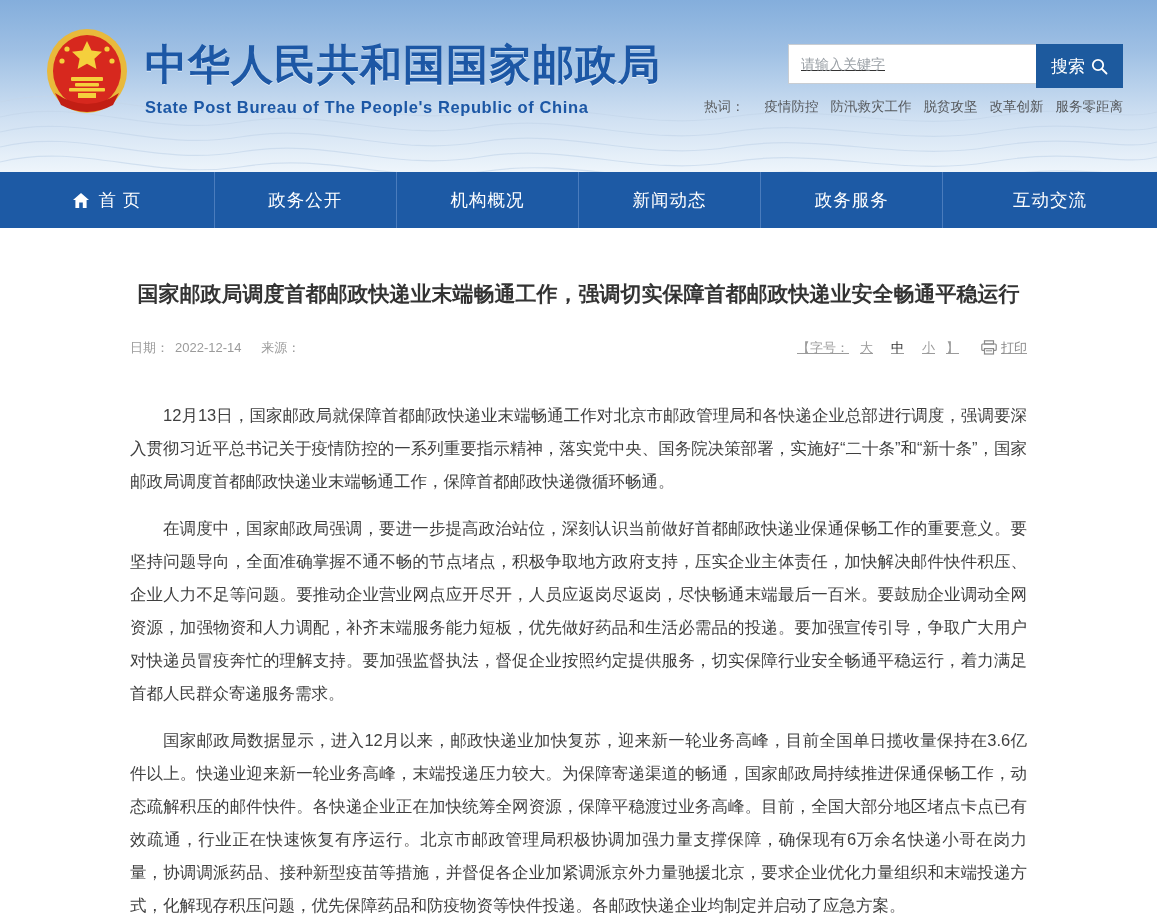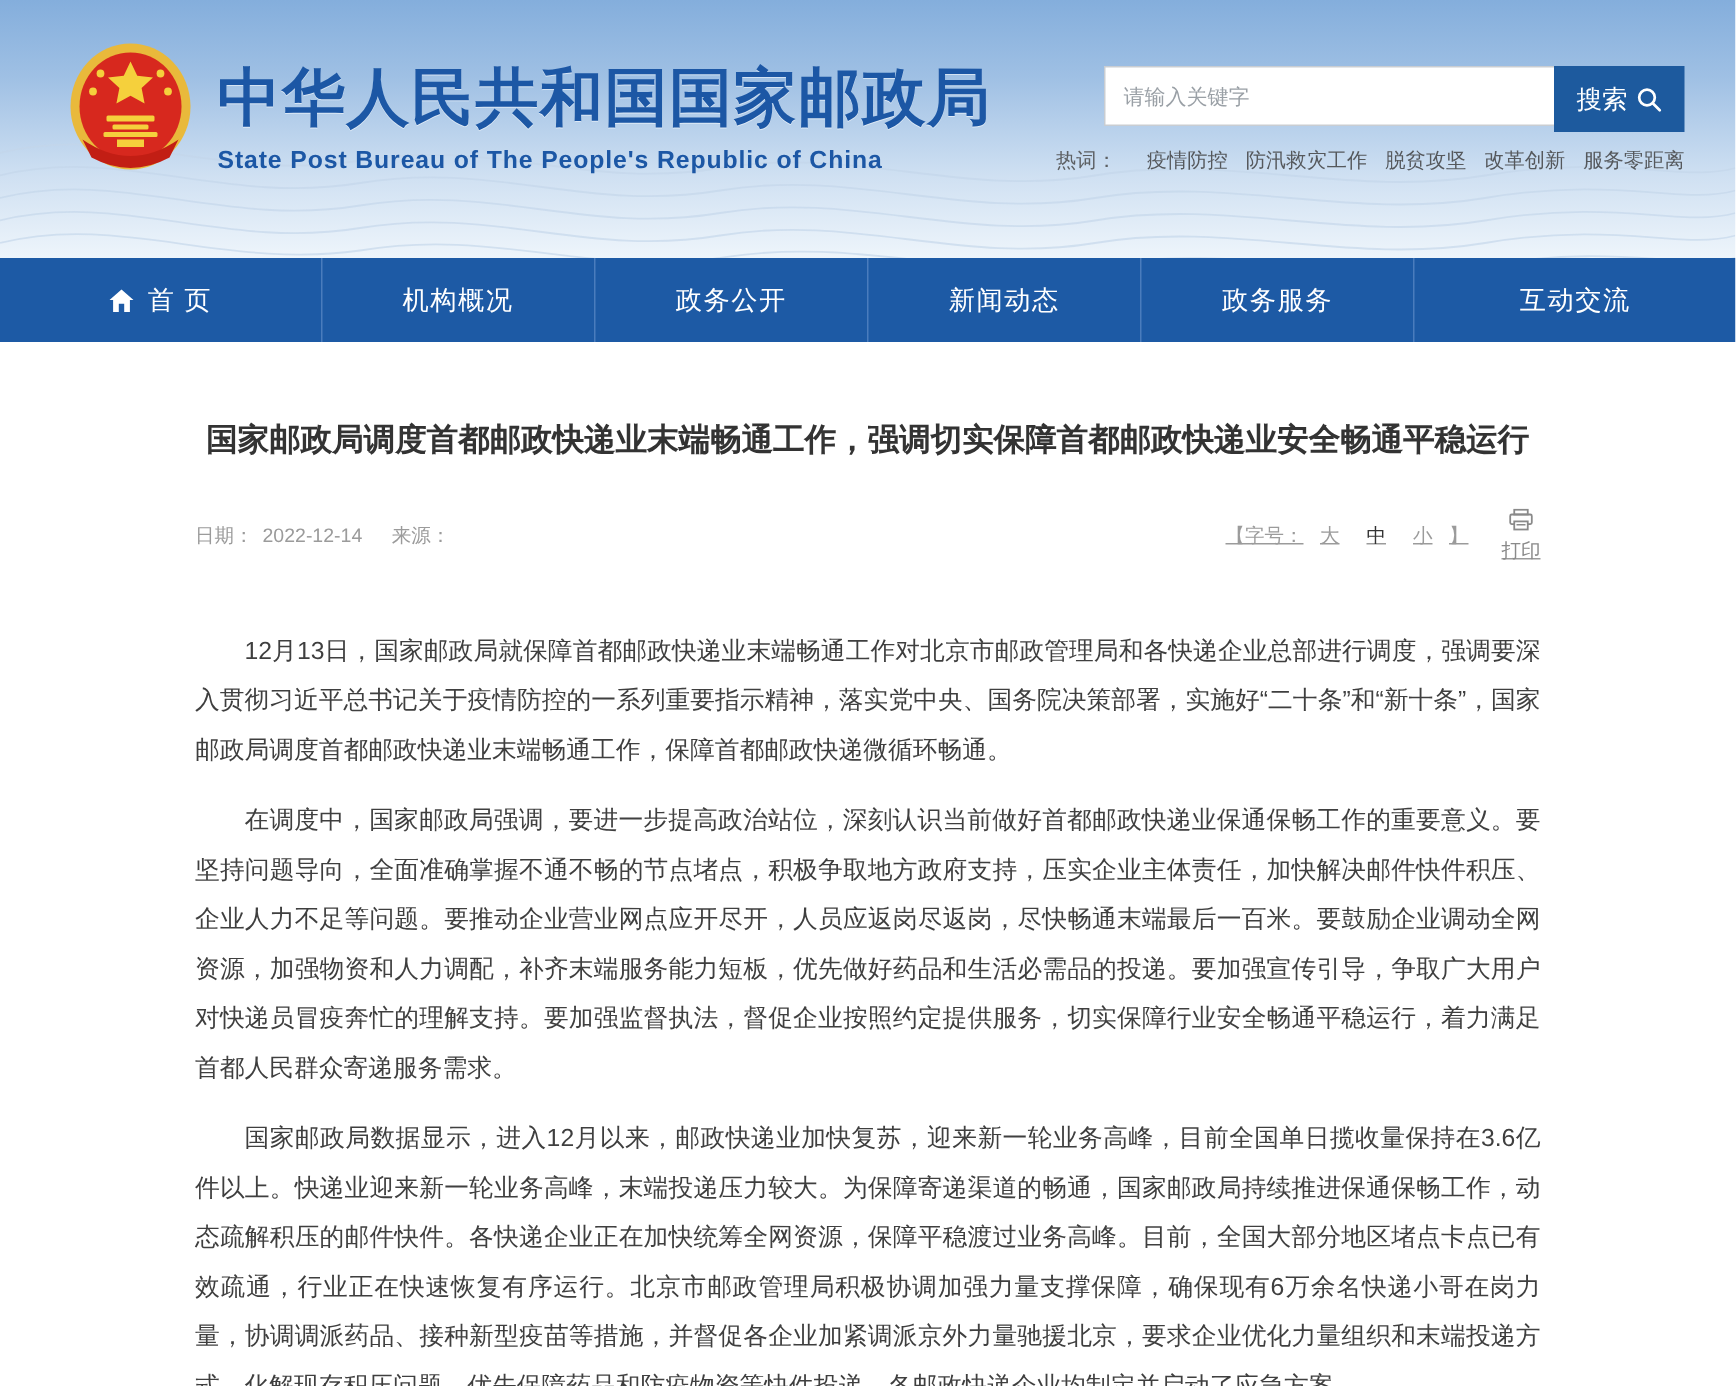--- a/index.html
+++ b/index.html
@@ -48,28 +48,29 @@
     letter-spacing: 0.6px;
   }
 
   .search-area {
     position: absolute;
     right: 34px; top: 44px;
     display: flex;
     z-index: 2;
   }
   .search-input {
-    width: 300px; height: 40px;
+    width: 248px; height: 40px;
     border: 1px solid #c9cdd2;
     border-right: none;
     background: #ffffff;
     padding: 0 12px;
     font-size: 14px;
     color: #333;
     outline: none;
+    text-decoration: underline;
   }
   .search-input::placeholder { color: #9aa0a6; }
   .search-btn {
     width: 87px; height: 44px;
     background: #1d5a9e;
     color: #ffffff;
     border: none;
     font-size: 17px;
     display: flex;
     align-items: center;
@@ -138,21 +139,20 @@
   .meta-right { display: flex; align-items: center; gap: 4px; color: #9b9b9b; text-decoration: underline; }
   .size-opt { cursor: pointer; margin: 0 7px; color: #9b9b9b; }
   .size-opt.active { color: #333333; }
   .print-btn {
     display: inline-flex;
     align-items: center;
     gap: 4px;
     margin-left: 18px;
     cursor: pointer;
     color: #8a8a8a;
-    flex-direction: column;
   }
   .article-body { margin-top: 42px; padding-bottom: 40px; }
   .article-body p {
     font-size: 16.5px;
     color: #3f3f3f;
     line-height: 33px;
     text-align: justify;
     text-indent: 2em;
     margin-bottom: 14px;
   }
@@ -215,24 +215,24 @@
 <div class="main-nav">
   <div class="nav-item">
     <span class="home-icon">
       <svg width="18" height="17" viewBox="0 0 18 17">
         <path d="M9,1 L17,8 H14.6 V16 H10.8 V10.5 H7.2 V16 H3.4 V8 H1 Z" fill="#ffffff"></path>
       </svg>
     </span>
     <span>首 页</span>
   </div>
   <div class="nav-item">
+    <span>政务公开</span>
+  </div>
+  <div class="nav-item">
     <span>机构概况</span>
-  </div>
-  <div class="nav-item">
-    <span>政务公开</span>
   </div>
   <div class="nav-item">
     <span>新闻动态</span>
   </div>
   <div class="nav-item">
     <span>政务服务</span>
   </div>
   <div class="nav-item">
     <span>互动交流</span>
   </div>

